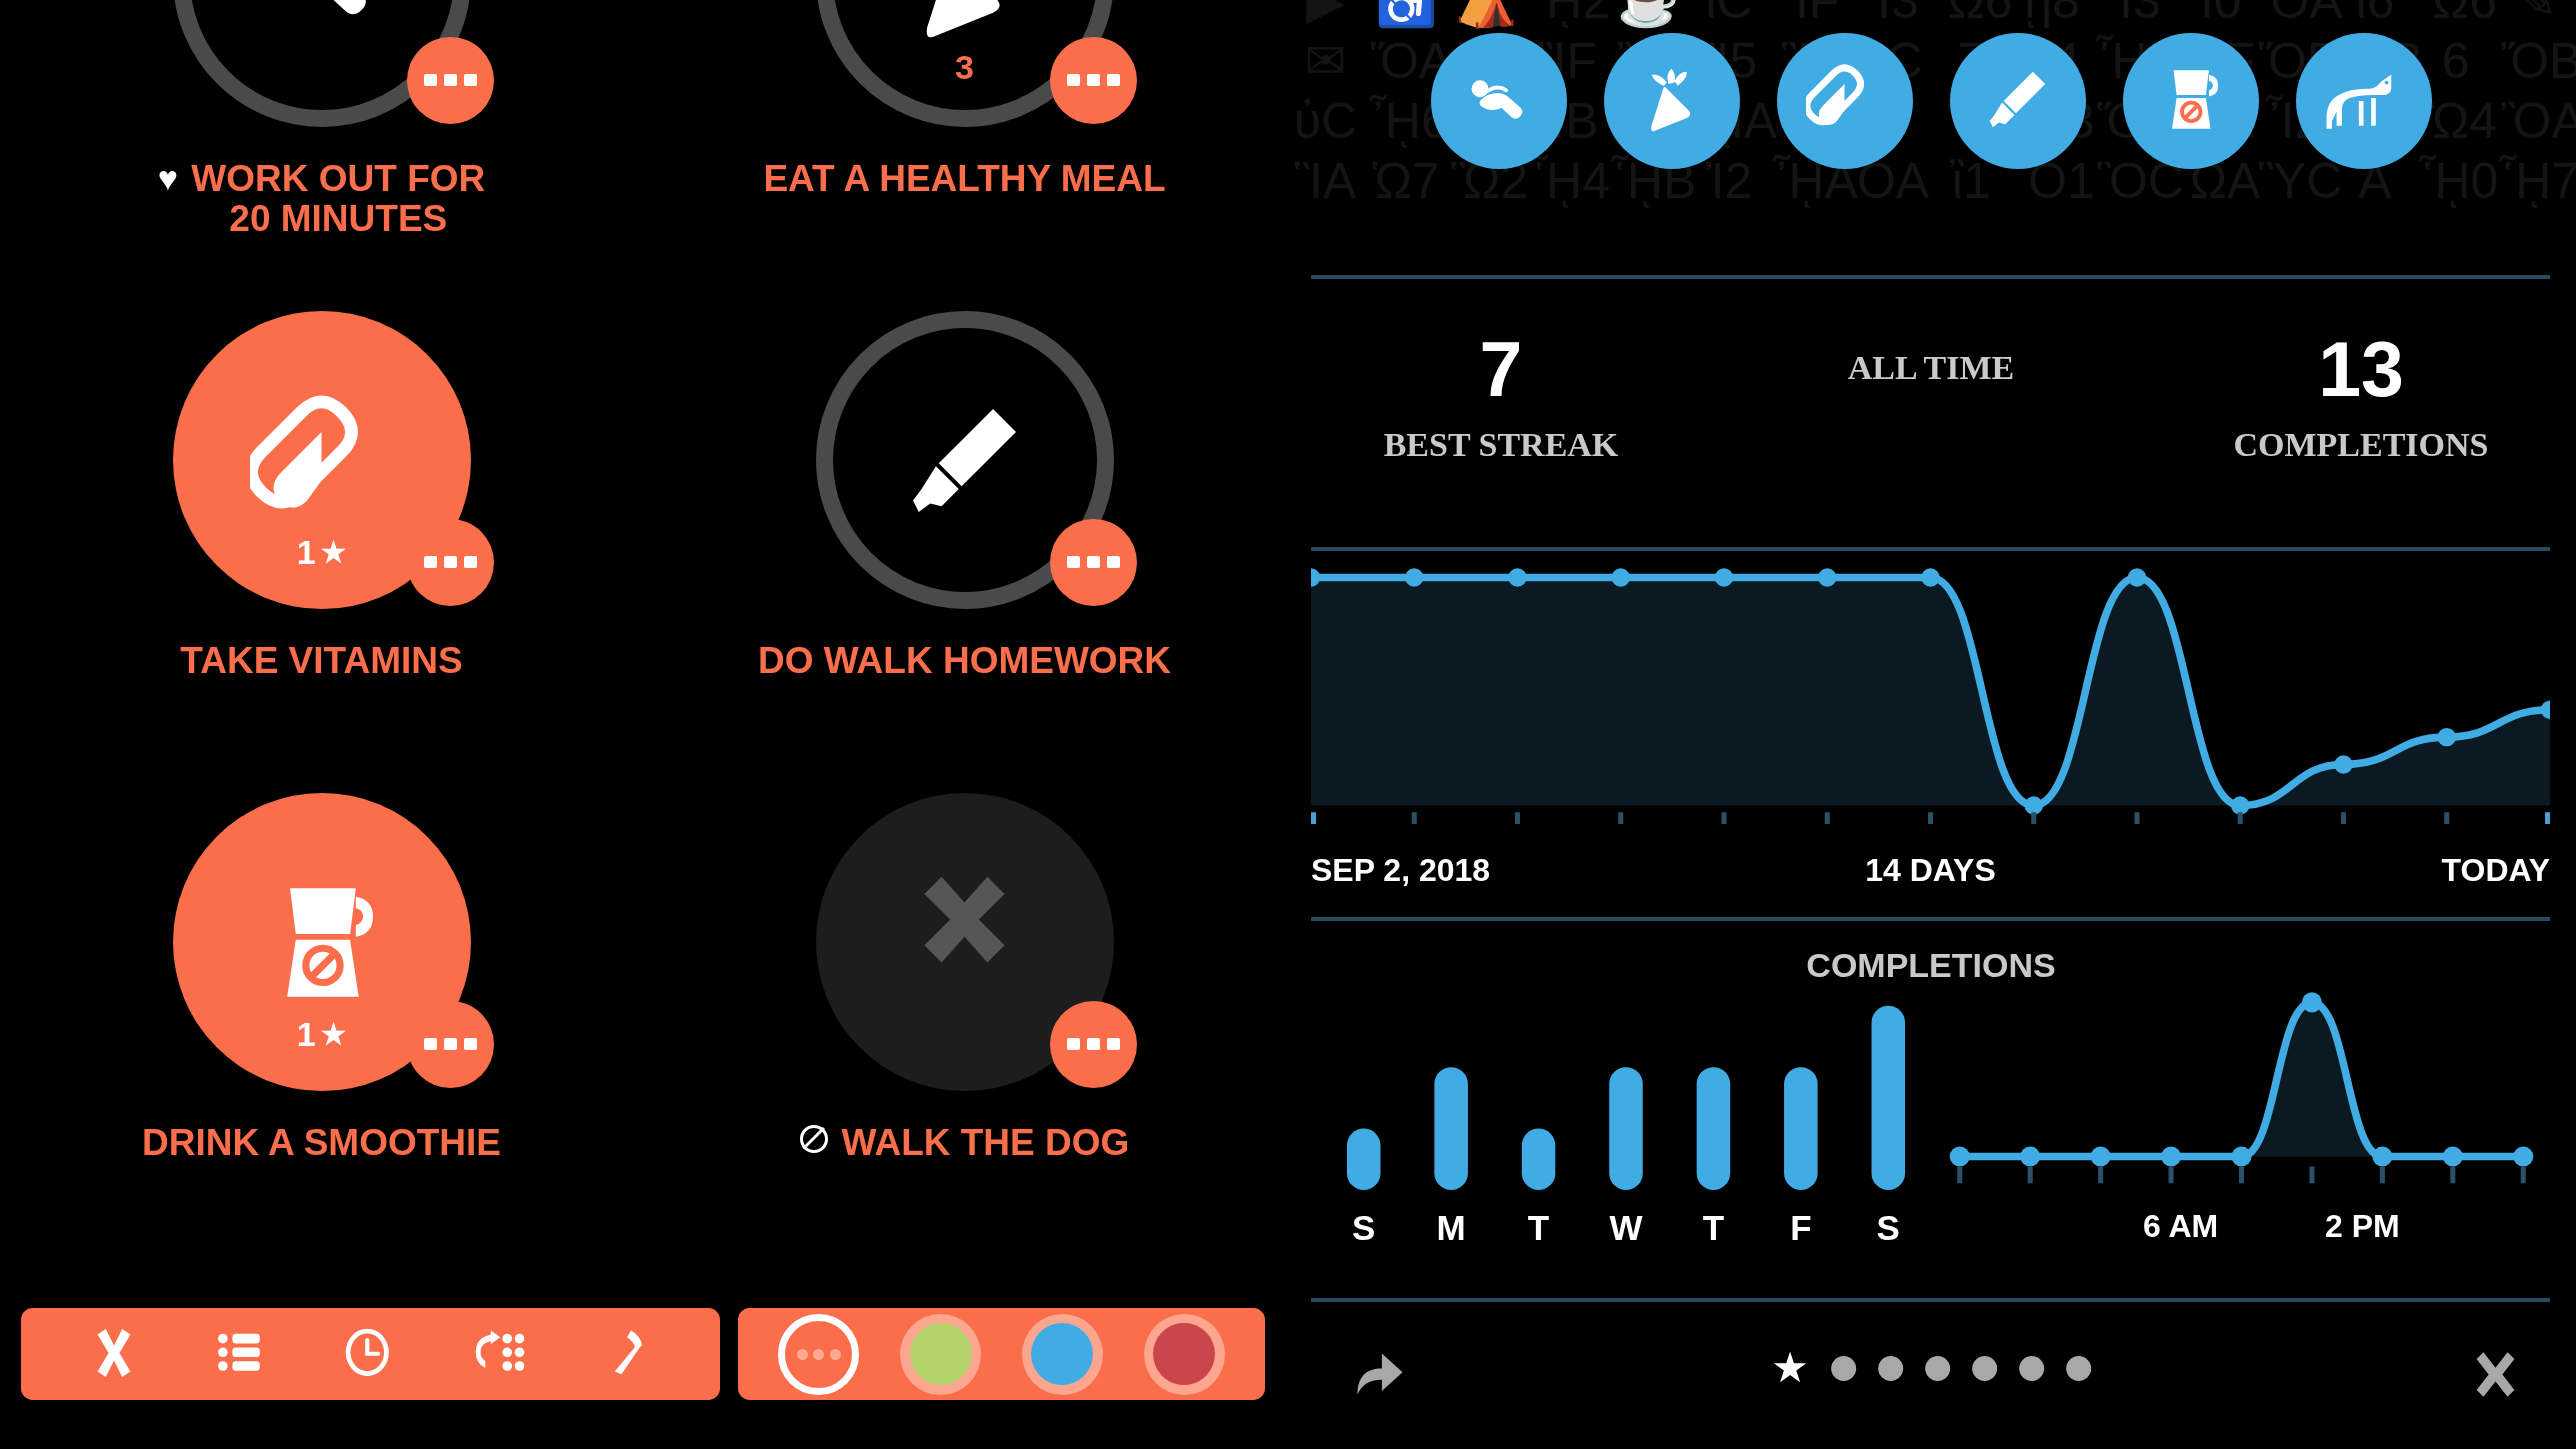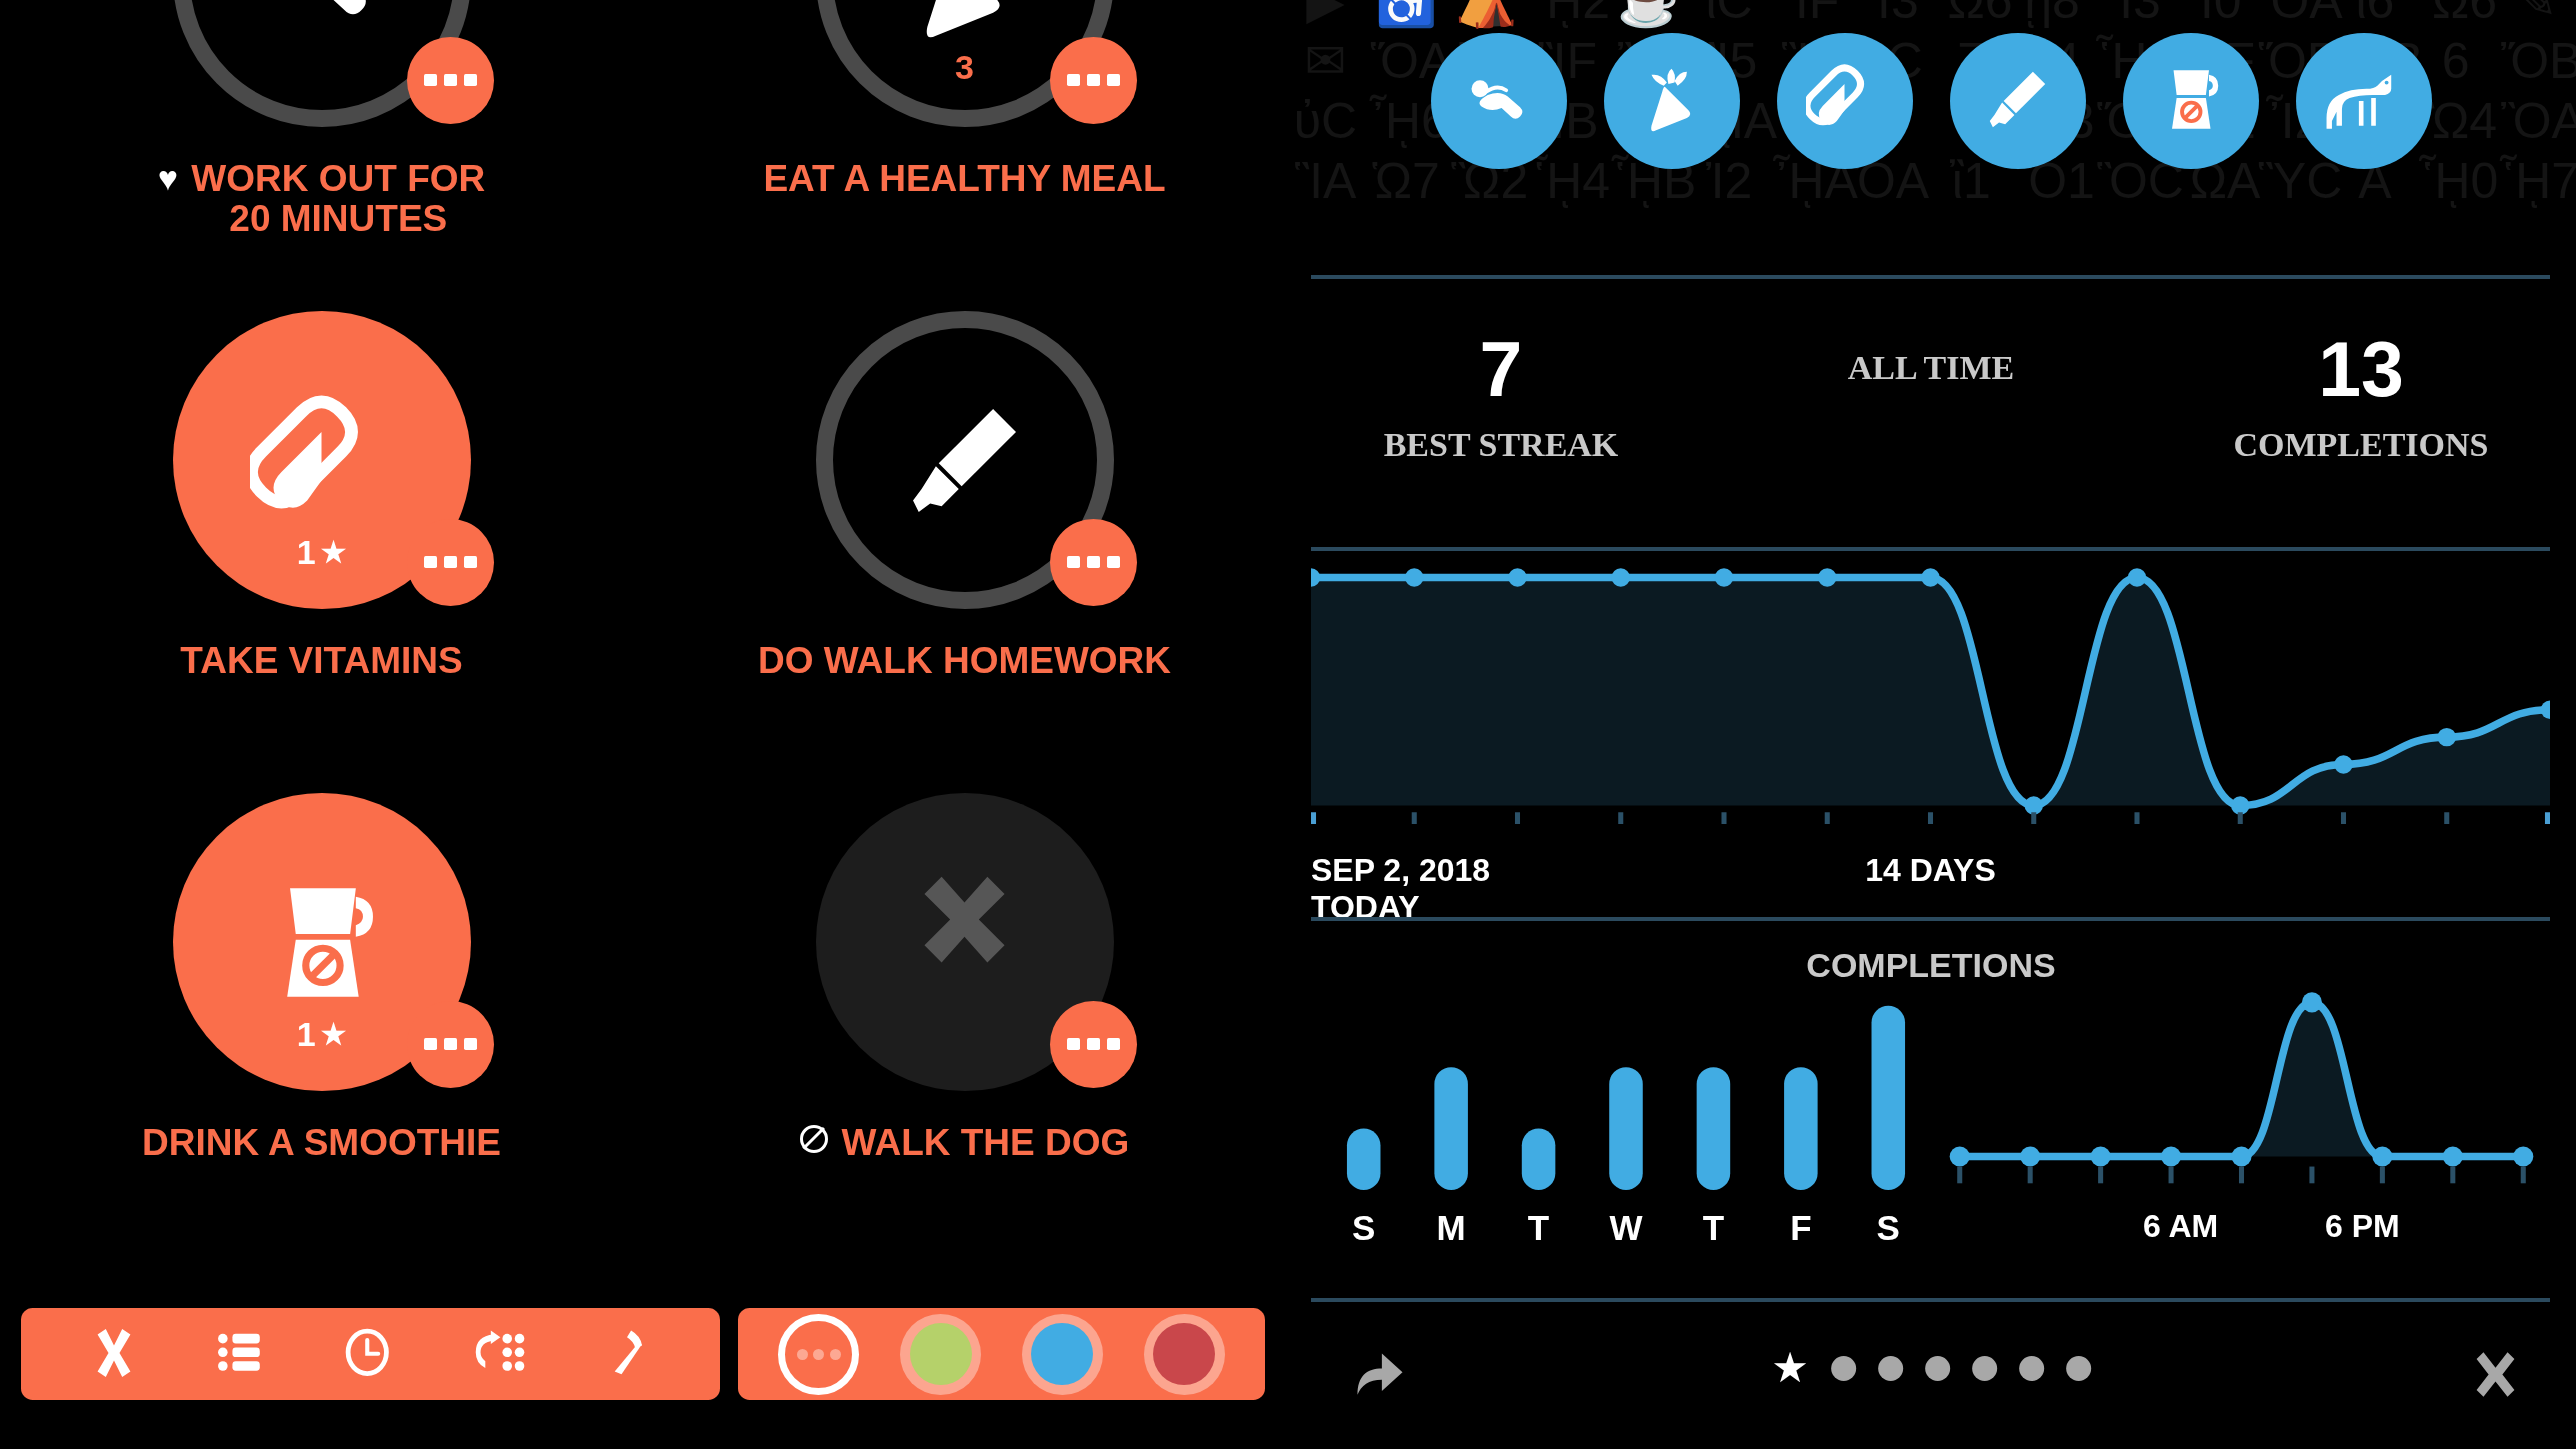--- a/index.html
+++ b/index.html
@@ -97,21 +97,21 @@
 
   .hr { position: absolute; left: 25px; width: 1239px; height: 4.2px; background: #2b4a5e; }
 
   #stats { position: absolute; left: 0; top: 331px; width: 1290px; display: flex; }
   .stat { flex: 1; text-align: center; }
   .stat .v { font-size: 77px; font-weight: bold; color: #fff; line-height: 1; }
   .stat .l { margin-top: 18.4px; font-size: 34px; font-weight: bold; color: #c9c9c9; font-family: Liberation Serif, serif; }
 
   #linechart { position: absolute; left: 25px; top: 564px; width: 1239px; height: 260px; }
   #linelabels { position: absolute; left: 25px; top: 852px; width: 1239px; display: flex;
-                justify-content: space-between; color: #fff; font-size: 32px; font-weight: bold; flex-direction: column; }
+                justify-content: space-between; color: #fff; font-size: 32px; font-weight: bold; }
   #linelabels .mid { position: absolute; left: 50%; transform: translateX(-50%); }
 
   #completions-title { position: absolute; left: 0; top: 946px; width: 1290px; text-align: center;
                        color: #c9c9c9; font-size: 34px; font-weight: bold; }
 
   #barchart { position: absolute; left: 34px; top: 989px; width: 612px; height: 201px; }
   #bardays  { position: absolute; left: 34px; top: 1208px; width: 612px; display: flex; }
   #bardays span { flex: 1; text-align: center; color: #fff; font-size: 35px; font-weight: bold; }
 
   #timechart { position: absolute; left: 662px; top: 989px; width: 587px; height: 201px; }
@@ -567,21 +567,21 @@
         <rect x="179" y="212" width="6" height="20" fill="#2b5168"></rect>
         <rect x="263" y="212" width="6" height="20" fill="#2b5168"></rect>
         <rect x="347" y="212" width="6" height="20" fill="#2b5168"></rect>
         <rect x="431" y="212" width="6" height="20" fill="#2b5168"></rect>
         <rect x="515" y="212" width="6" height="20" fill="#2b5168"></rect>
         <rect x="599" y="212" width="6" height="20" fill="#2b5168"></rect>
         <rect x="683" y="212" width="6" height="20" fill="#2b5168"></rect>
       </svg>
     <div id="timelabels">
       <span style="left:195px">6 AM</span>
-      <span style="left:377px">6 PM</span>
+      <span style="left:377px">2 PM</span>
     </div>
 
     <div class="hr" style="top:1298px"></div>
 
     <div id="bottombar">
       <div id="share-btn">
         <svg viewBox="0 0 64 64">
             <path d="M34 10 L56 30 L34 50 L34 38 C20 38 12 44 8 54 C8 34 18 26 34 26 Z" fill="#a8a8a8"></path>
           </svg>
       </div>

